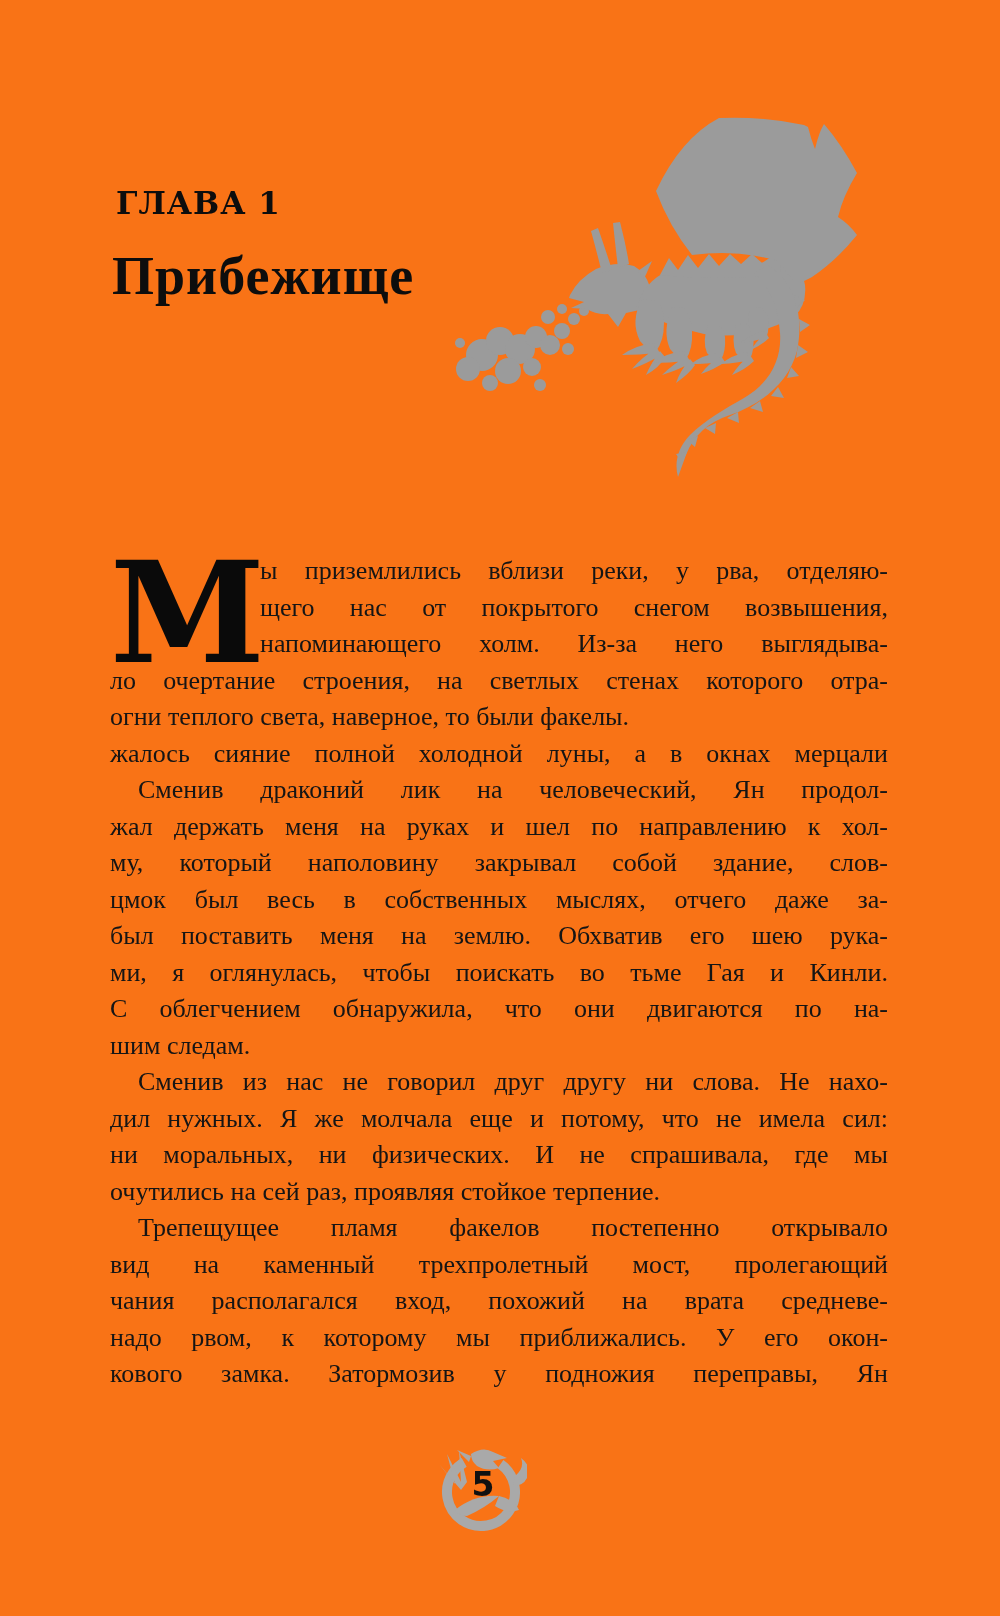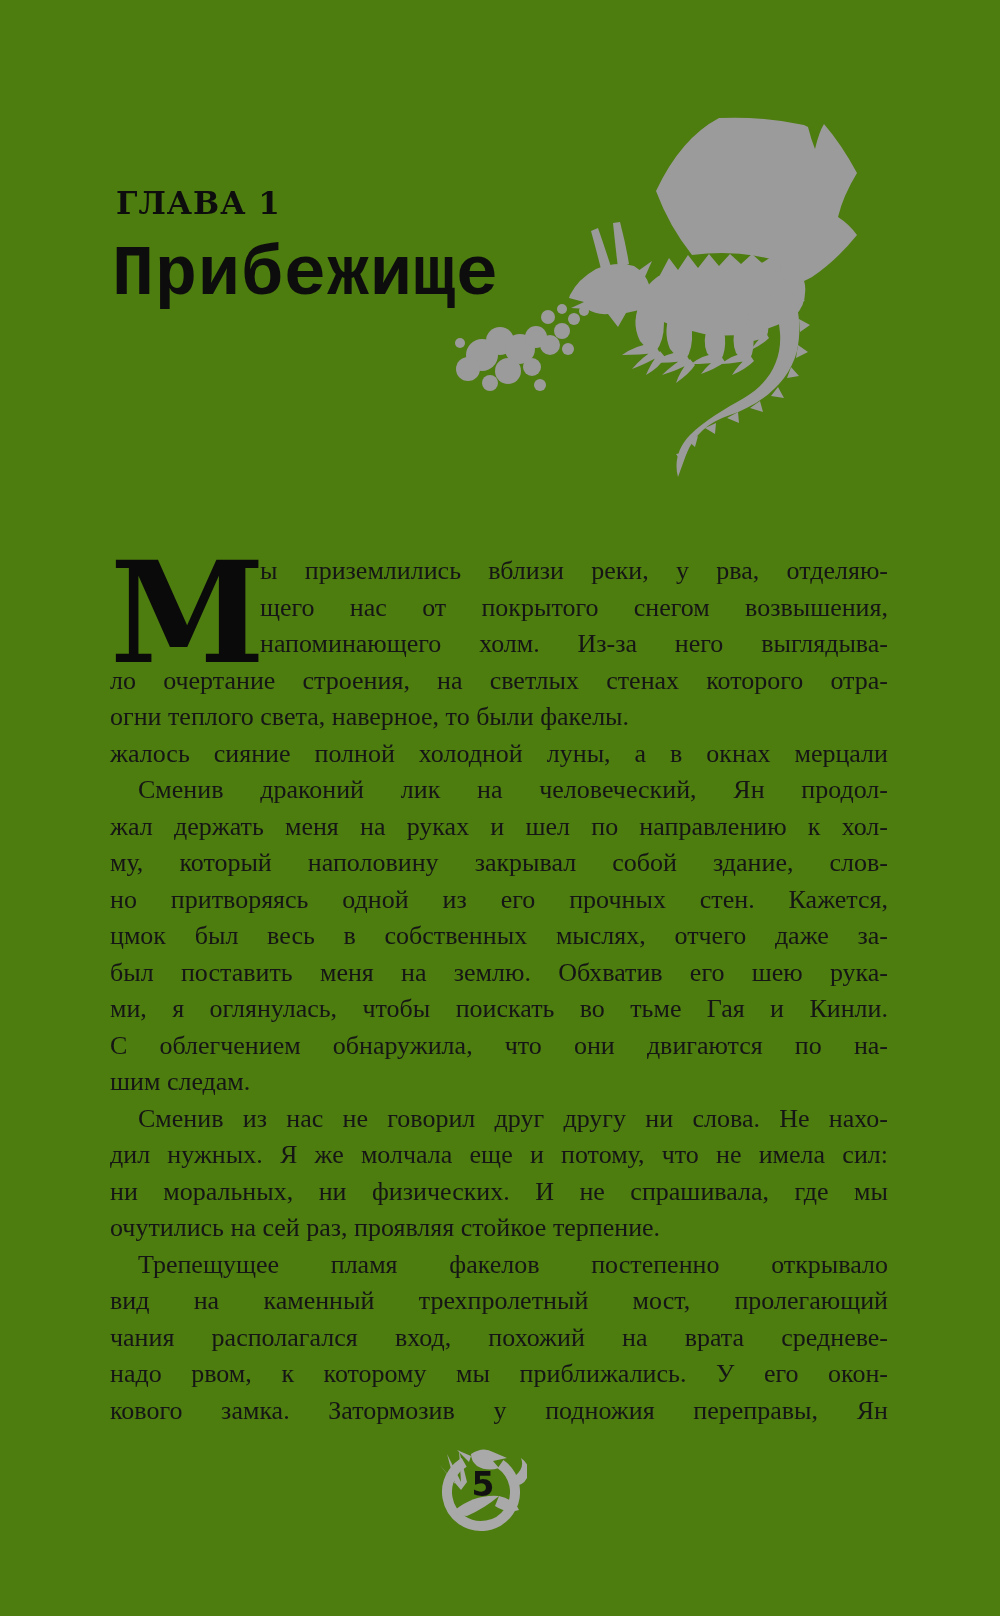--- a/index.html
+++ b/index.html
@@ -1,28 +1,28 @@
 <!DOCTYPE html>
 <html><head>
 <meta charset="utf-8">
 <style>
   html,body { margin:0; padding:0; background:#ffffff; }
   .page {
-    position:relative; width:1000px; height:1616px; background:#4d7c0f;
+    position:relative; width:1000px; height:1616px; background:#f97316;
     overflow:hidden; font-family:"Liberation Serif", serif; color:#1a1a1a;
   }
   .chapter {
     position:absolute; left:116px; top:188px;
     font-family:"DejaVu Serif", serif; font-weight:700;
     font-size:31px; line-height:31px; letter-spacing:1px; color:#0d0d0d;
   }
   .title {
     position:absolute; left:112px; top:253px;
-    font-family:Liberation Mono, monospace; font-weight:700;
-    font-size:70px; line-height:46px; letter-spacing:1px; color:#0d0d0d;
+    font-family:Liberation Serif, serif; font-weight:700;
+    font-size:54px; line-height:46px; letter-spacing:1px; color:#0d0d0d;
   }
   .dragon { position:absolute; left:450px; top:103px; }
   .bodytext {
     position:absolute; left:110px; top:553px; width:778px;
     font-size:26px; line-height:36.5px; color:#151515;
   }
   .paragraph { margin:0; }
   .line { text-align:justify; text-align-last:justify; }
   .line.last { text-align:left; text-align-last:left; }
   .line.indent { text-indent:28px; }
@@ -109,21 +109,20 @@
         <div class="line">щего нас от покрытого снегом возвышения,</div>
         <div class="line">напоминающего холм. Из-за него выглядыва-</div>
         <div class="line">ло очертание строения, на светлых стенах которого отра-</div>
         <div class="line last">огни теплого света, наверное, то были факелы.</div>
         <div class="line">жалось сияние полной холодной луны, а в окнах мерцали</div>
       </div>
       <div class="paragraph">
         <div class="line indent">Сменив драконий лик на человеческий, Ян продол-</div>
         <div class="line">жал держать меня на руках и шел по направлению к хол-</div>
         <div class="line">му, который наполовину закрывал собой здание, слов-</div>
-        <div class="line">но притворяясь одной из его прочных стен. Кажется,</div>
         <div class="line">цмок был весь в собственных мыслях, отчего даже за-</div>
         <div class="line">был поставить меня на землю. Обхватив его шею рука-</div>
         <div class="line">ми, я оглянулась, чтобы поискать во тьме Гая и Кинли.</div>
         <div class="line">С облегчением обнаружила, что они двигаются по на-</div>
         <div class="line last">шим следам.</div>
       </div>
       <div class="paragraph">
         <div class="line indent">Сменив из нас не говорил друг другу ни слова. Не нахо-</div>
         <div class="line">дил нужных. Я же молчала еще и потому, что не имела сил:</div>
         <div class="line">ни моральных, ни физических. И не спрашивала, где мы</div>

